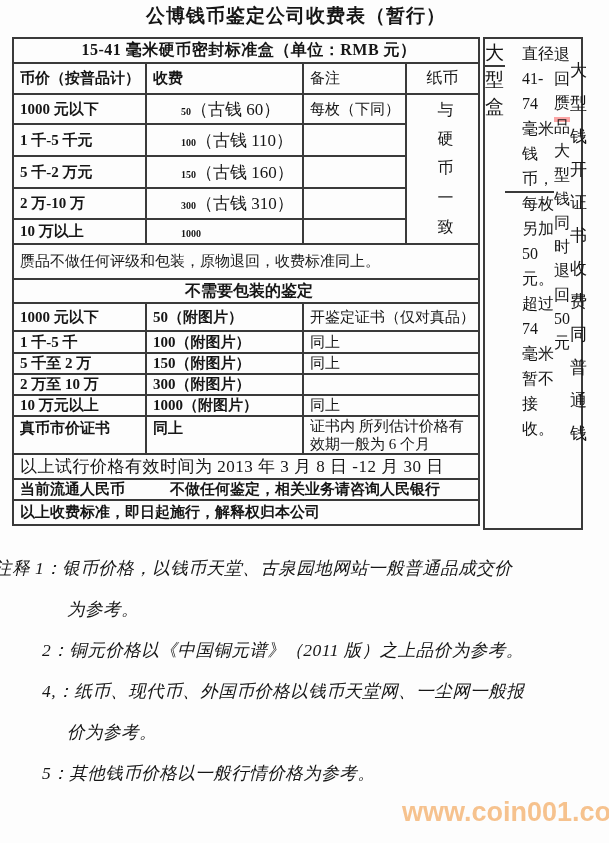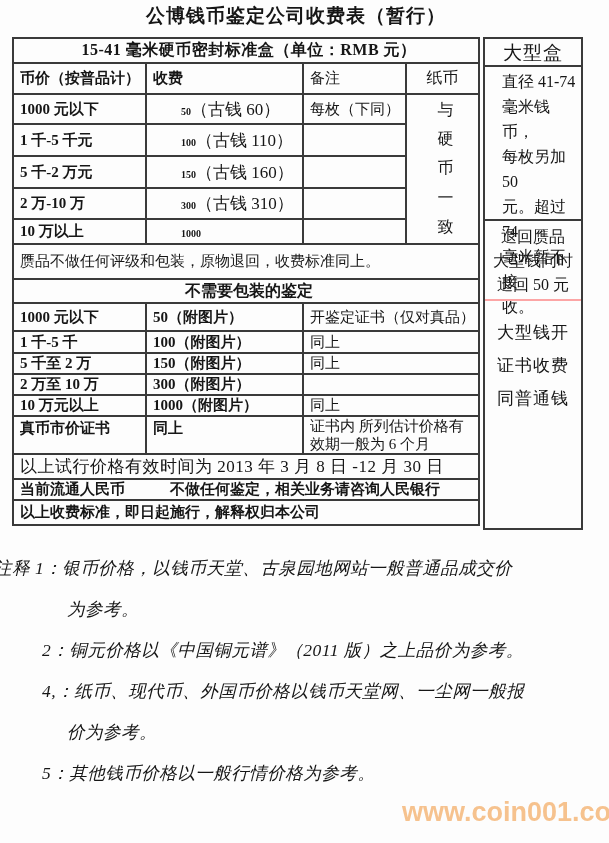--- a/index.html
+++ b/index.html
@@ -39,33 +39,33 @@
     display:flex;flex-direction:column;justify-content:space-around;
     align-items:center;height:146px;font-size:16px;
   }
   .full-note{font-size:15px;}
   .sec-head{text-align:center;font-weight:bold;font-size:16px;padding-left:0;}
   .validity{font-size:17px;letter-spacing:0.5px;white-space:nowrap;}
   .bold-row{font-weight:bold;font-size:15px;white-space:nowrap;}
   
   .sidebar{
     position:absolute;left:483px;top:37px;width:96px;height:489px;
-    border:2px solid #3a3a3a;display:flex;flex-direction:column;
+    border:2px solid #3a3a3a;display:flex;flex-direction:row;
     background:#fdfdfd;
   }
   .sb-head{
     height:26px;border-bottom:2px solid #3a3a3a;text-align:center;
     font-size:19px;line-height:27px;letter-spacing:1px;
   }
   .sb-size{
     height:150px;border-bottom:2px solid #3a3a3a;
     font-size:16px;line-height:25px;padding:2px 0 0 17px;white-space:pre-line;
   }
   .sb-return{
-    height:74px;border-bottom:2px solid #fca5a5;text-align:center;
+    height:74px;border-bottom:5px solid #fca5a5;text-align:center;
     font-size:16px;line-height:24px;padding-top:4px;white-space:pre-line;
   }
   .sb-cert{
     flex:1;text-align:center;font-size:17px;line-height:33px;
     padding-top:15px;white-space:pre-line;letter-spacing:1px;
   }
   
   .notes{position:absolute;left:0;top:548px;width:609px;font-size:17.5px;letter-spacing:0.5px;font-style:italic;}
   .note-line{height:41px;line-height:41px;white-space:nowrap;}
   .ind-a{margin-left:-6px;}

